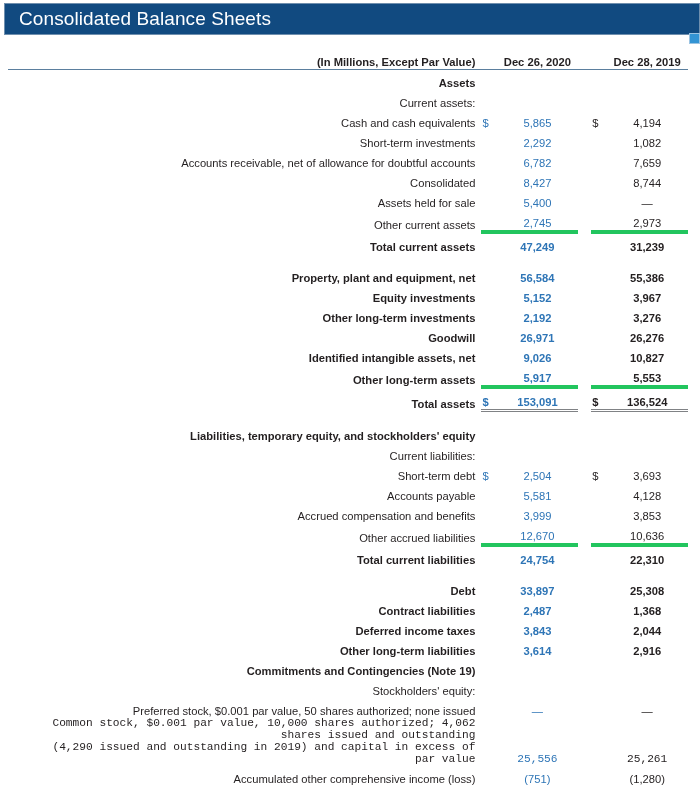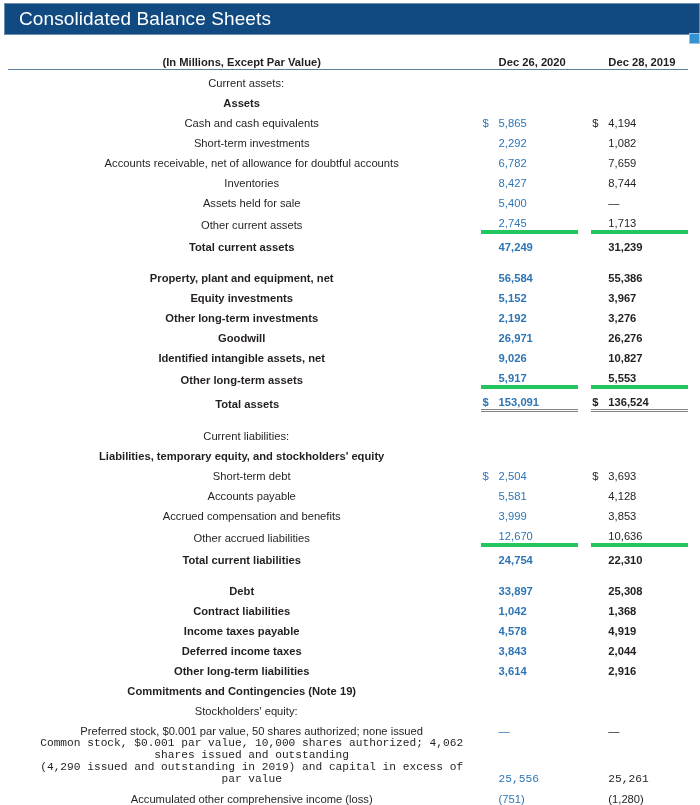--- a/index.html
+++ b/index.html
@@ -70,45 +70,45 @@
   }
 
   col.c-label  { width: 440px; }
   col.c-cur1   { width: 16px; }
   col.c-val1   { width: 74px; }
   col.c-gap    { width: 12px; }
   col.c-cur2   { width: 16px; }
   col.c-val2   { width: 74px; }
 
   
-  .lbl { text-align: center; padding-right: 6px !important; }
+  .lbl { text-align: right; padding-right: 6px !important; }
   .ind0 { padding-left: 0px !important; }
   .ind1 { padding-left: 9px !important; }
   .ind2 { padding-left: 20px !important; margin-top: 12px; }
   .ind3 { padding-left: 11px !important; }
 
   .bold { font-weight: bold; }
 
   
   .cur  { text-align: left;  padding-left: 1px !important; }
-  .val  { text-align: left; padding-right: 2px !important; white-space: nowrap; margin-top: 23px; }
+  .val  { text-align: center; padding-right: 2px !important; white-space: nowrap; margin-top: 23px; }
 
   .blue { color: #2e75b6; }
   .dark { color: #231f20; }
 
   
   .rule-top    { border-top: 4px solid #22c55e; }
   .rule-double { border-bottom: 3px double #808285; }
   .hdr-rule    { border-bottom: 1px solid #5b7f9e; }
 
   tr.spacer td { height: 11px; }
 
   
   .hdr-label { font-weight: bold; font-size: 11.2px; }
-  .hdr-date  { font-weight: bold; font-size: 11.2px; text-align: left; padding-right: 2px !important; white-space: nowrap; }
+  .hdr-date  { font-weight: bold; font-size: 11.2px; text-align: center; padding-right: 2px !important; white-space: nowrap; }
 
   .twoline { line-height: 1.15; }
   tr.tall td { height: 31px; font-family: Liberation Mono, monospace; }
 </style>
 </head>
 <body>
 
 <div class="banner-wrap">
   <div class="banner">
     <span class="banner-title">Consolidated Balance Sheets</span>
@@ -131,30 +131,30 @@
     <tr>
       <td class="lbl ind0 hdr-label hdr-rule">(In Millions, Except Par Value)</td>
       <td class="hdr-rule"></td>
       <td class="hdr-date hdr-rule">Dec 26, 2020</td>
       <td class="hdr-rule"></td>
       <td class="hdr-rule"></td>
       <td class="hdr-date hdr-rule">Dec 28, 2019</td>
     </tr>
 
     <tr>
+      <td class="lbl ind0 bold">Assets</td>
+      <td></td>
+          <td></td>
+      <td></td>
+          <td></td>
+          <td></td>
+    </tr>
+
+    <tr>
       <td class="lbl ind1">Current assets:</td>
-      <td></td>
-          <td></td>
-      <td></td>
-          <td></td>
-          <td></td>
-    </tr>
-
-    <tr>
-      <td class="lbl ind0 bold">Assets</td>
       <td></td>
           <td></td>
       <td></td>
           <td></td>
           <td></td>
     </tr>
 
     <tr>
       <td class="lbl ind2">Cash and cash equivalents</td>
       <td class="cur blue">$</td>
@@ -177,21 +177,21 @@
     <tr>
       <td class="lbl ind2">Accounts receivable, net of allowance for doubtful accounts</td>
       <td></td>
       <td class="val blue">6,782</td>
       <td></td>
           <td></td>
       <td class="val dark">7,659</td>
     </tr>
 
     <tr>
-      <td class="lbl ind2">Inventories</td>
+      <td class="lbl ind2">Consolidated</td>
       <td></td>
       <td class="val blue">8,427</td>
       <td></td>
           <td></td>
       <td class="val dark">8,744</td>
     </tr>
 
     <tr>
       <td class="lbl ind2">Assets held for sale</td>
       <td></td>
@@ -200,21 +200,21 @@
           <td></td>
       <td class="val dark">—</td>
     </tr>
 
     <tr>
       <td class="lbl ind2">Other current assets</td>
       <td></td>
       <td class="val blue">2,745</td>
       <td></td>
           <td></td>
-      <td class="val dark">1,713</td>
+      <td class="val dark">2,973</td>
     </tr>
 
     <tr>
       <td class="lbl ind0 bold">Total current assets</td>
       <td class="rule-top"></td>
       <td class="val blue bold rule-top">47,249</td>
       <td></td>
       <td class="rule-top"></td>
       <td class="val dark bold rule-top">31,239</td>
     </tr>
@@ -284,30 +284,30 @@
       <td></td>
       <td class="cur dark bold rule-top rule-double">$</td>
       <td class="val dark bold rule-top rule-double">136,524</td>
     </tr>
 
     <tr class="spacer">
           <td colspan="6"></td>
         </tr>
 
     <tr>
+      <td class="lbl ind0 bold">Liabilities, temporary equity, and stockholders' equity</td>
+      <td></td>
+          <td></td>
+      <td></td>
+          <td></td>
+          <td></td>
+    </tr>
+
+    <tr>
       <td class="lbl ind1">Current liabilities:</td>
-      <td></td>
-          <td></td>
-      <td></td>
-          <td></td>
-          <td></td>
-    </tr>
-
-    <tr>
-      <td class="lbl ind0 bold">Liabilities, temporary equity, and stockholders' equity</td>
       <td></td>
           <td></td>
       <td></td>
           <td></td>
           <td></td>
     </tr>
 
     <tr>
       <td class="lbl ind2">Short-term debt</td>
       <td class="cur blue">$</td>
@@ -362,34 +362,26 @@
       <td></td>
       <td class="val blue bold">33,897</td>
       <td></td>
           <td></td>
       <td class="val dark bold">25,308</td>
     </tr>
 
     <tr>
       <td class="lbl ind0 bold">Contract liabilities</td>
       <td></td>
-      <td class="val blue bold">1,042</td>
+      <td class="val blue bold">2,487</td>
       <td></td>
           <td></td>
       <td class="val dark bold">1,368</td>
     </tr>
 
-    <tr>
-      <td class="lbl ind0 bold">Income taxes payable</td>
-      <td></td>
-      <td class="val blue bold">4,578</td>
-      <td></td>
-          <td></td>
-      <td class="val dark bold">4,919</td>
-    </tr>
 
     <tr>
       <td class="lbl ind0 bold">Deferred income taxes</td>
       <td></td>
       <td class="val blue bold">3,843</td>
       <td></td>
           <td></td>
       <td class="val dark bold">2,044</td>
     </tr>
 

